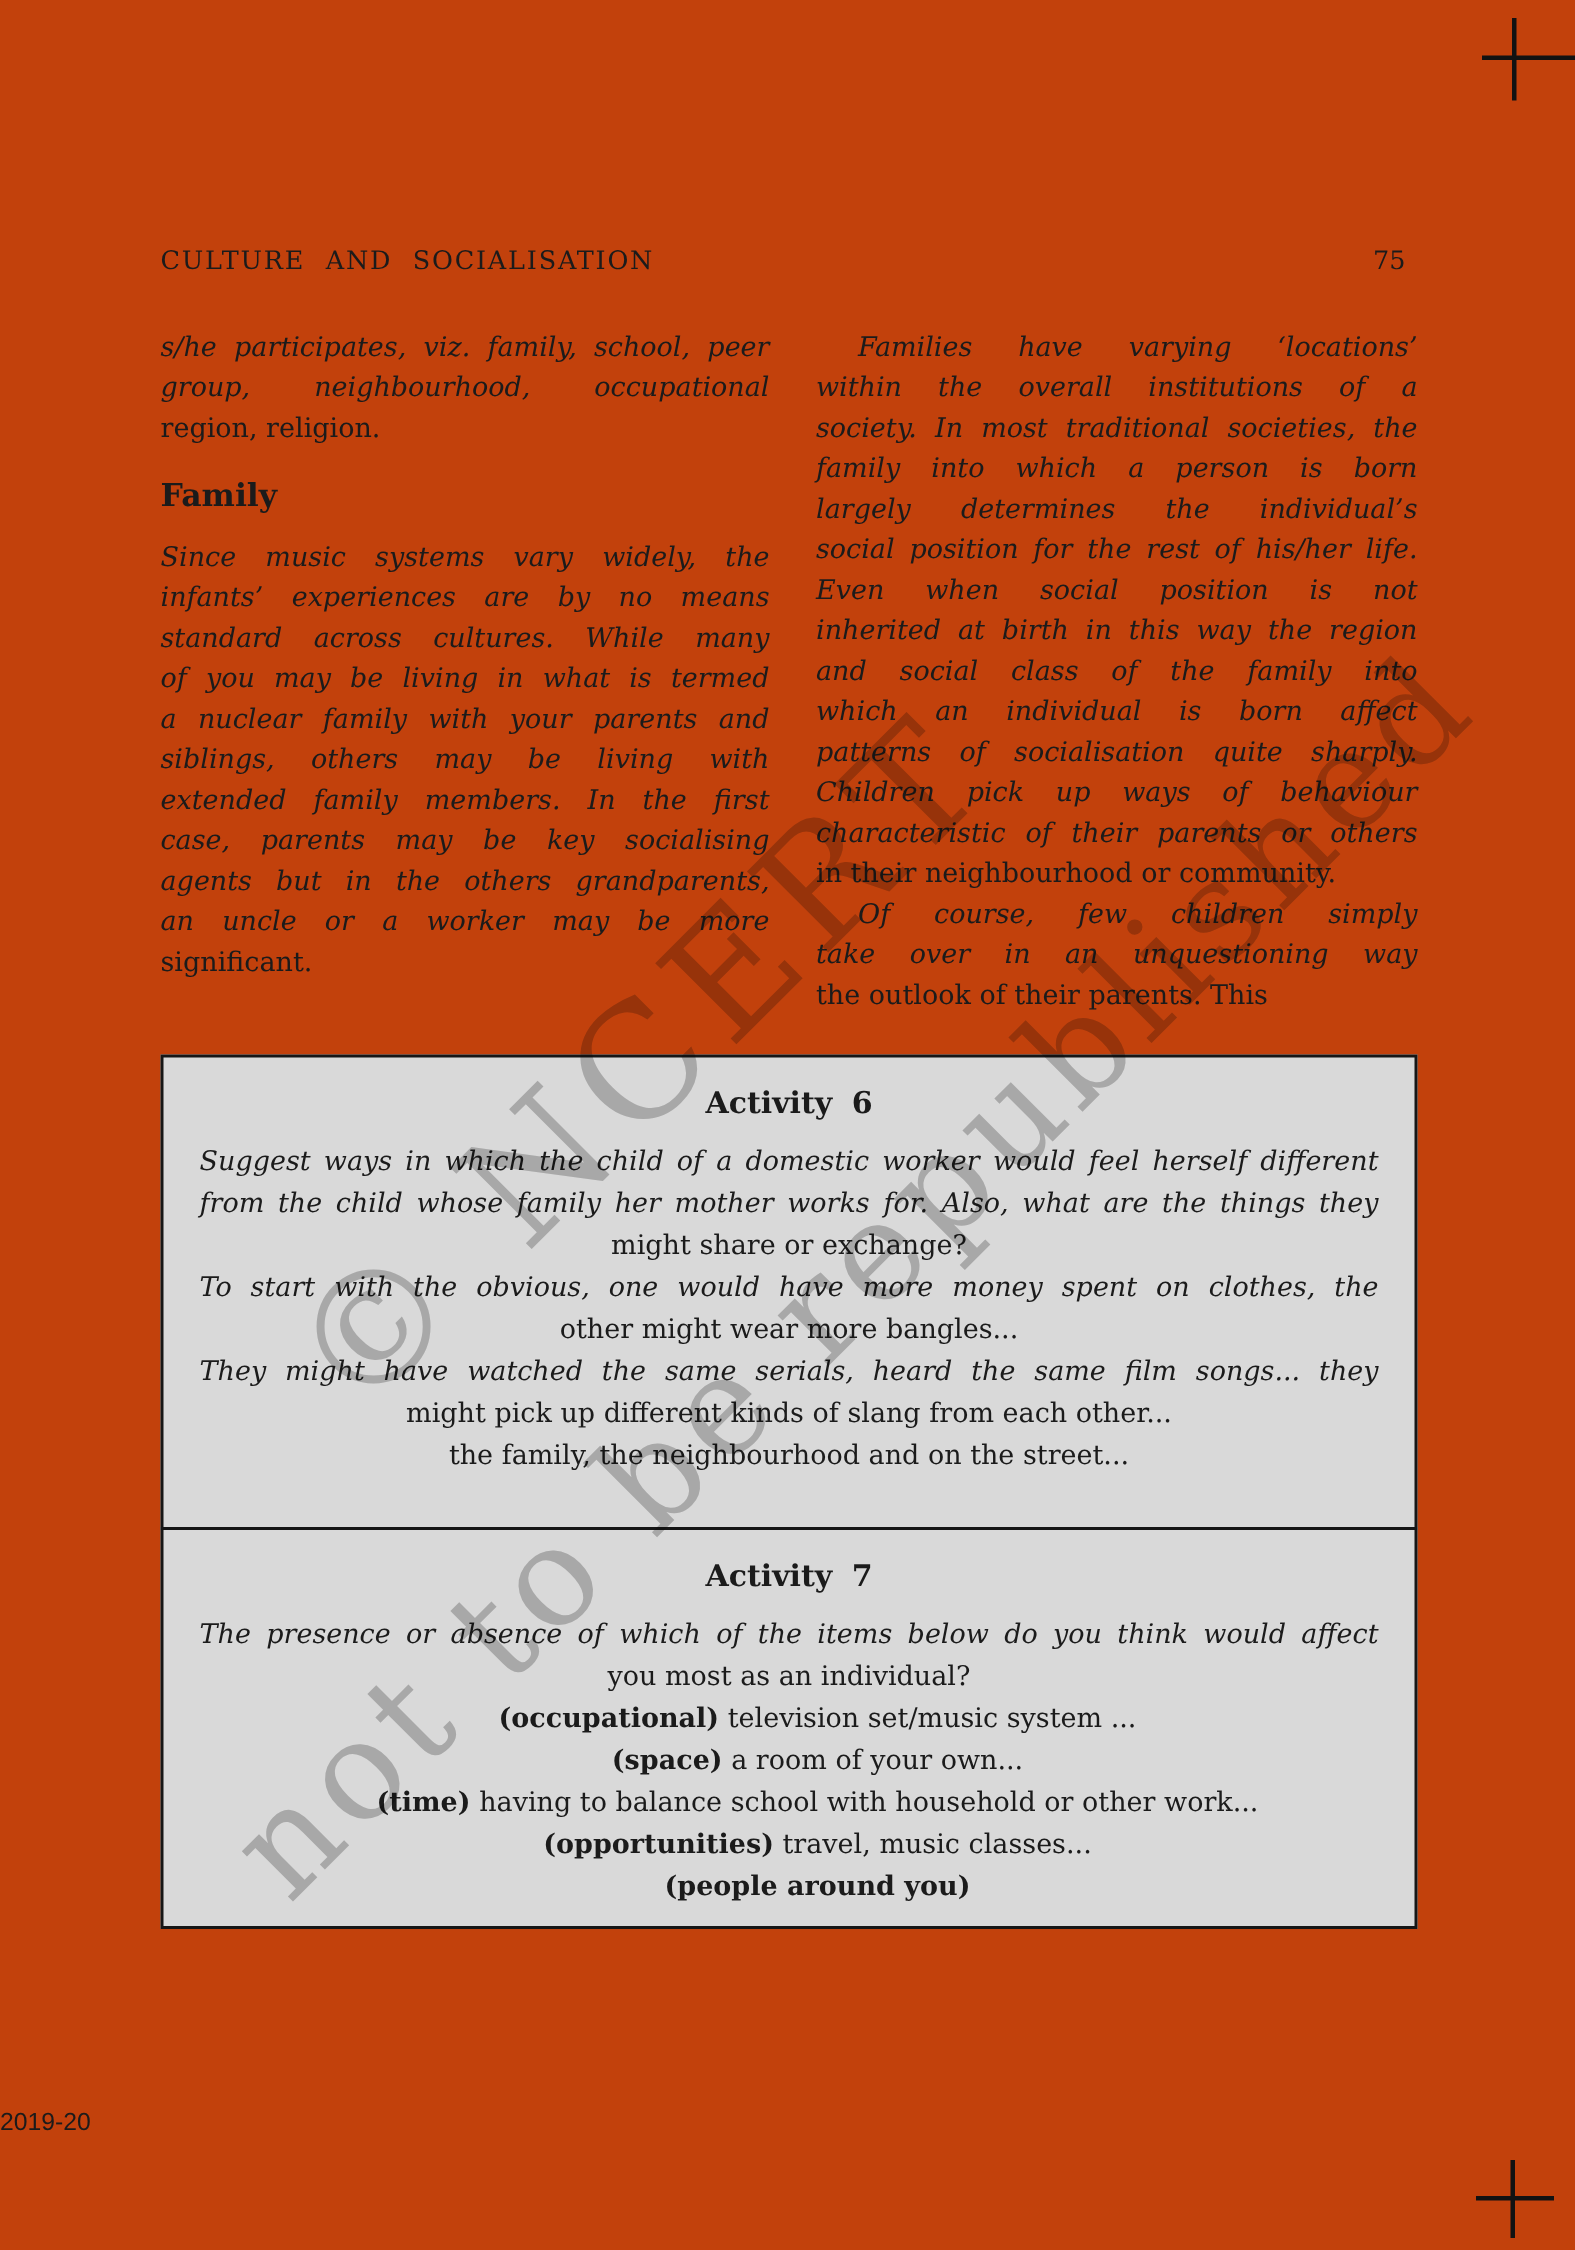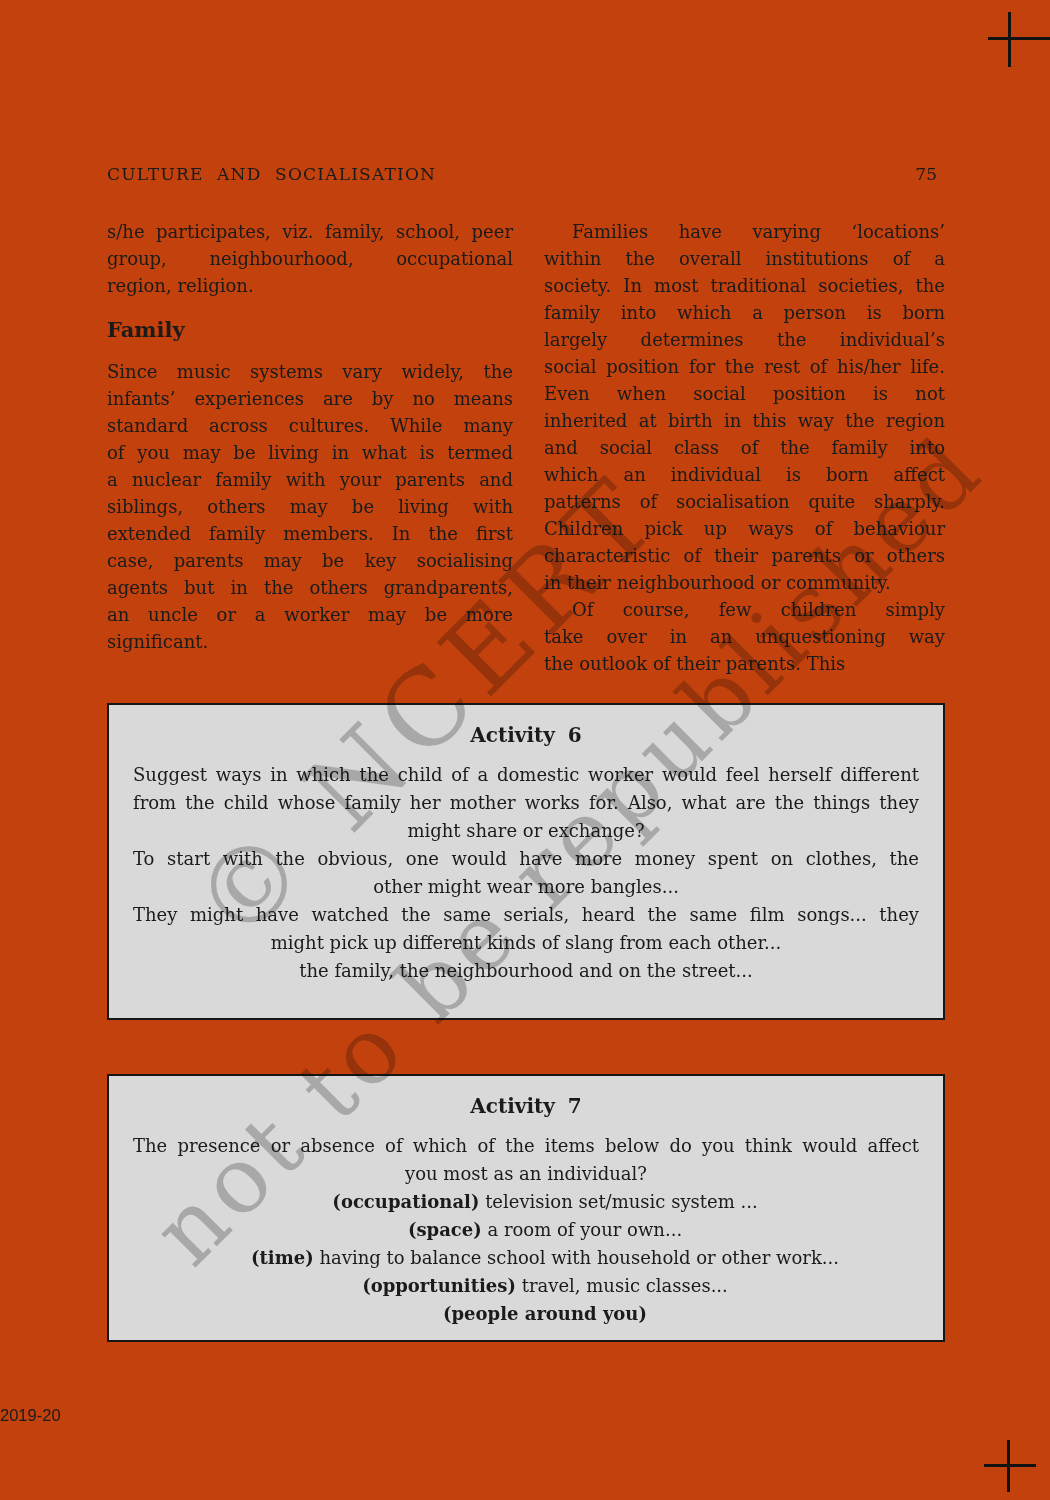--- a/index.html
+++ b/index.html
@@ -11,32 +11,32 @@
   
   .runhead { position:absolute; top:164px; left:107px; width:838px; height:24px; font-size:17px; }
   .runhead-title { letter-spacing:1.2px; word-spacing:7px; }
   .runhead-pnum { position:absolute; right:8px; top:0; }
 
   
   .col { position:absolute; top:218px; font-size:18px; line-height:27px; }
   .col-left  { left:107px; width:406px; }
   .col-right { left:544px; width:401px; }
   .tline { min-height:27px; }
-  .tline.just { text-align:justify; text-align-last:justify; }
+  .tline.just { text-align:justify; text-align-last:justify;font-style:italic; }
   .tline.ind  { text-indent:28px; }
   .heading { font-weight:bold; font-size:21px; margin:17px 0 15px 0; }
 
   
   .activity {
     position:absolute; left:107px; width:838px; box-sizing:border-box;
     background:#d9d9d9; border:2.5px solid #161616;
     padding:12px 24px 12px 24px; font-size:18px; line-height:28px; z-index:1;
   }
   #activity6 { top:703px; height:317px; }
-  #activity7 { top:1074px; height:268px; }
+  #activity7 { top:1018px; height:268px; }
   .atitle { text-align:center; font-weight:bold; font-size:20px; word-spacing:6px; margin:4px 0 12px 0; }
   .activity .tline { min-height:28px;text-align:center; }
   .activity .item { padding-left:38px; }
   .activity .item b { font-weight:bold; }
 
   
   .watermark {
     position:absolute; left:-205px; top:620px; width:1400px; text-align:center;
     transform:rotate(-45deg); z-index:3; pointer-events:none;
     color:#c6c6c6; mix-blend-mode:multiply; font-family:"DejaVu Serif",serif;

